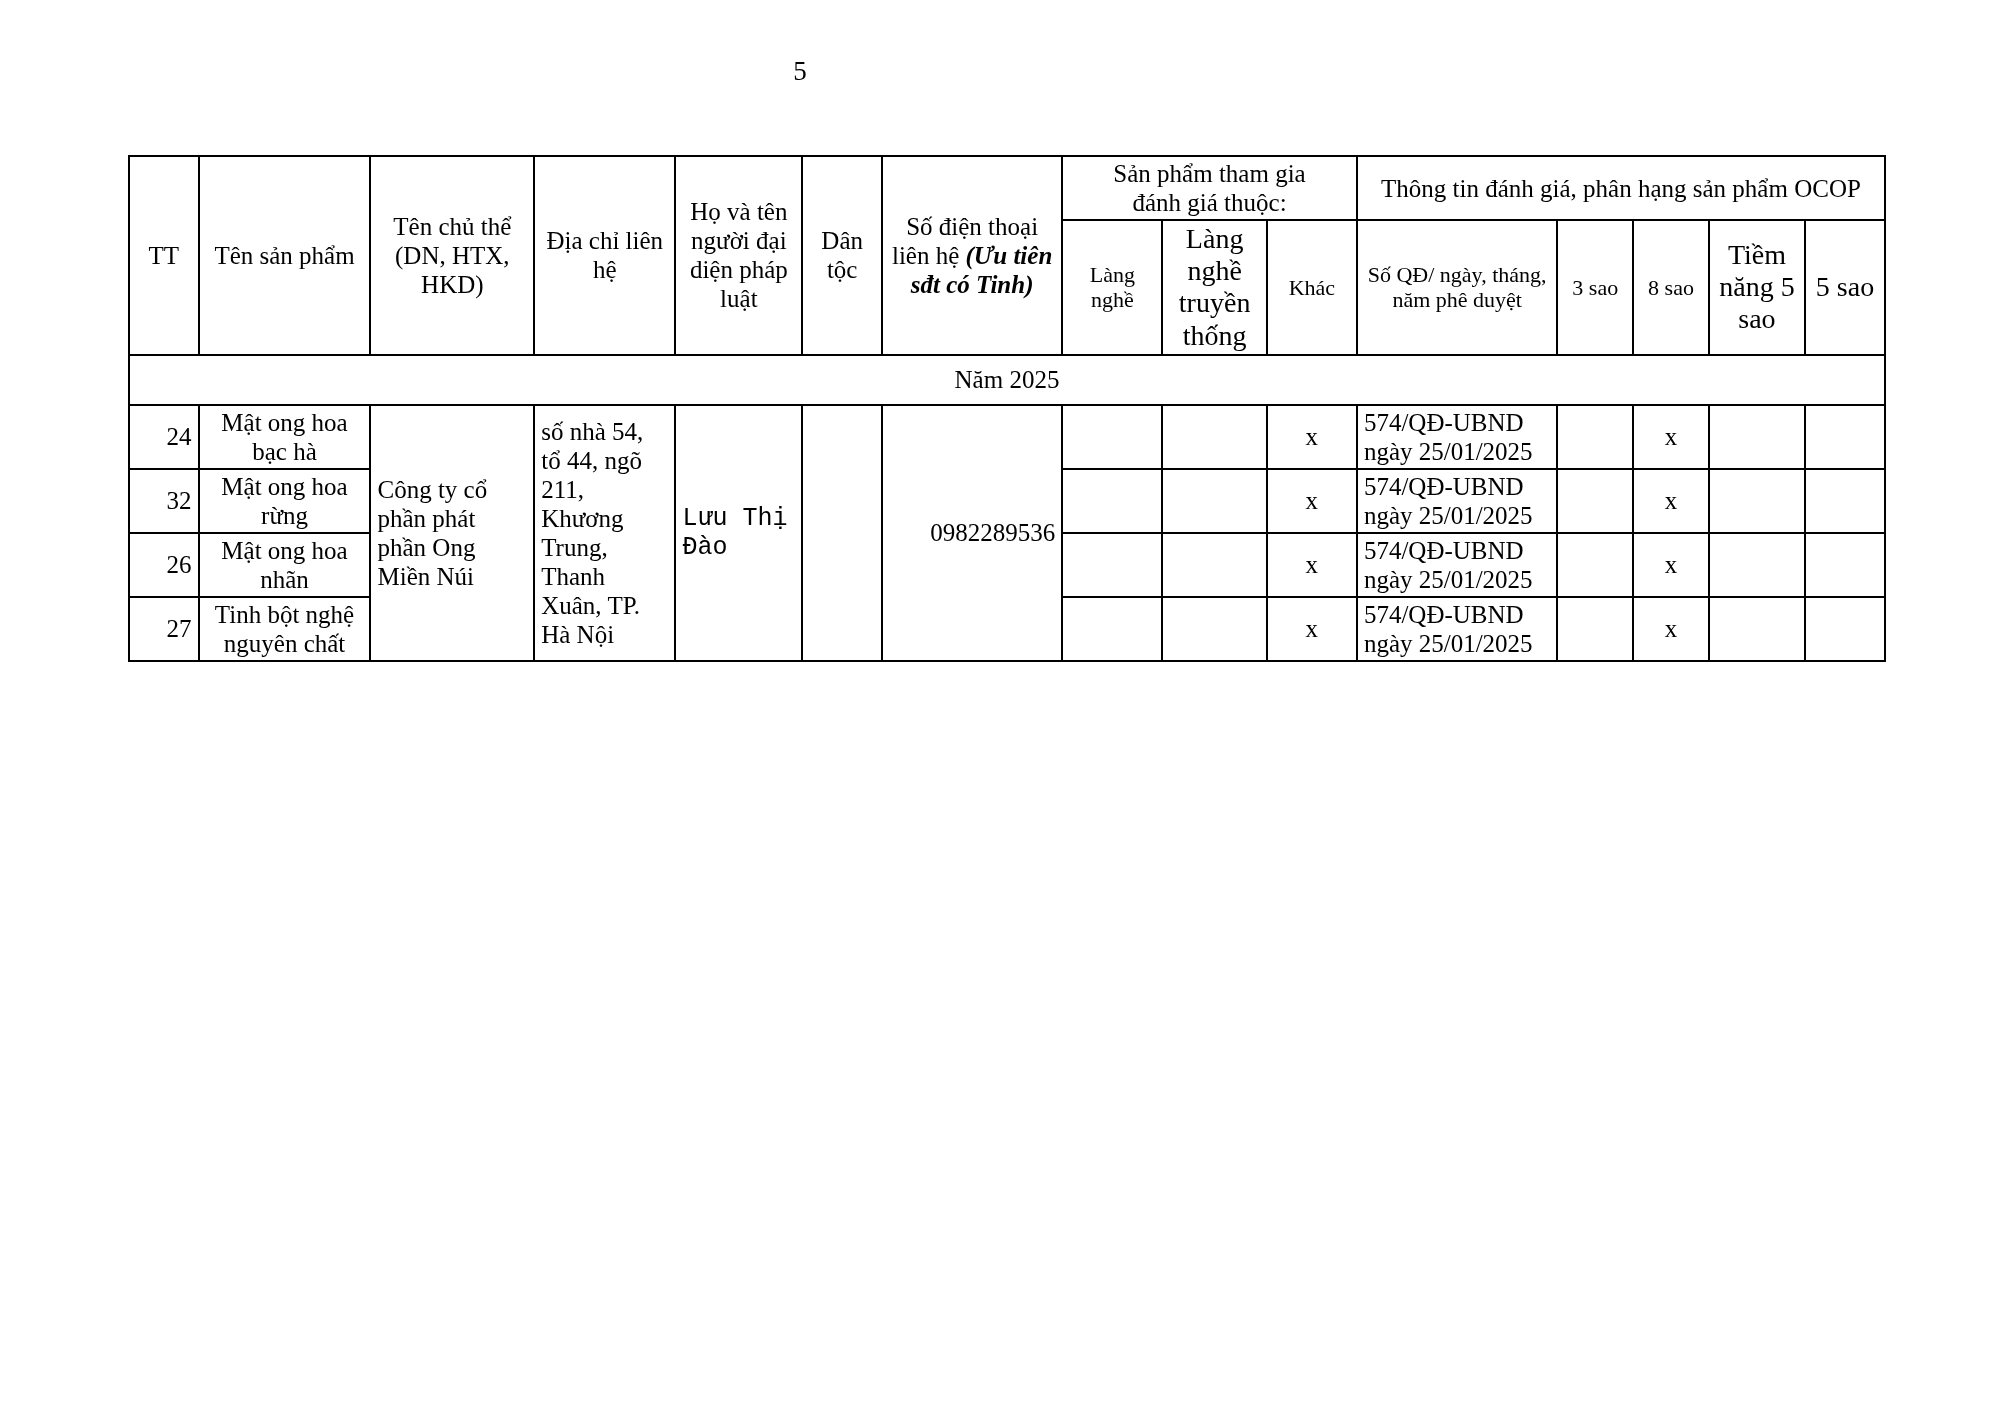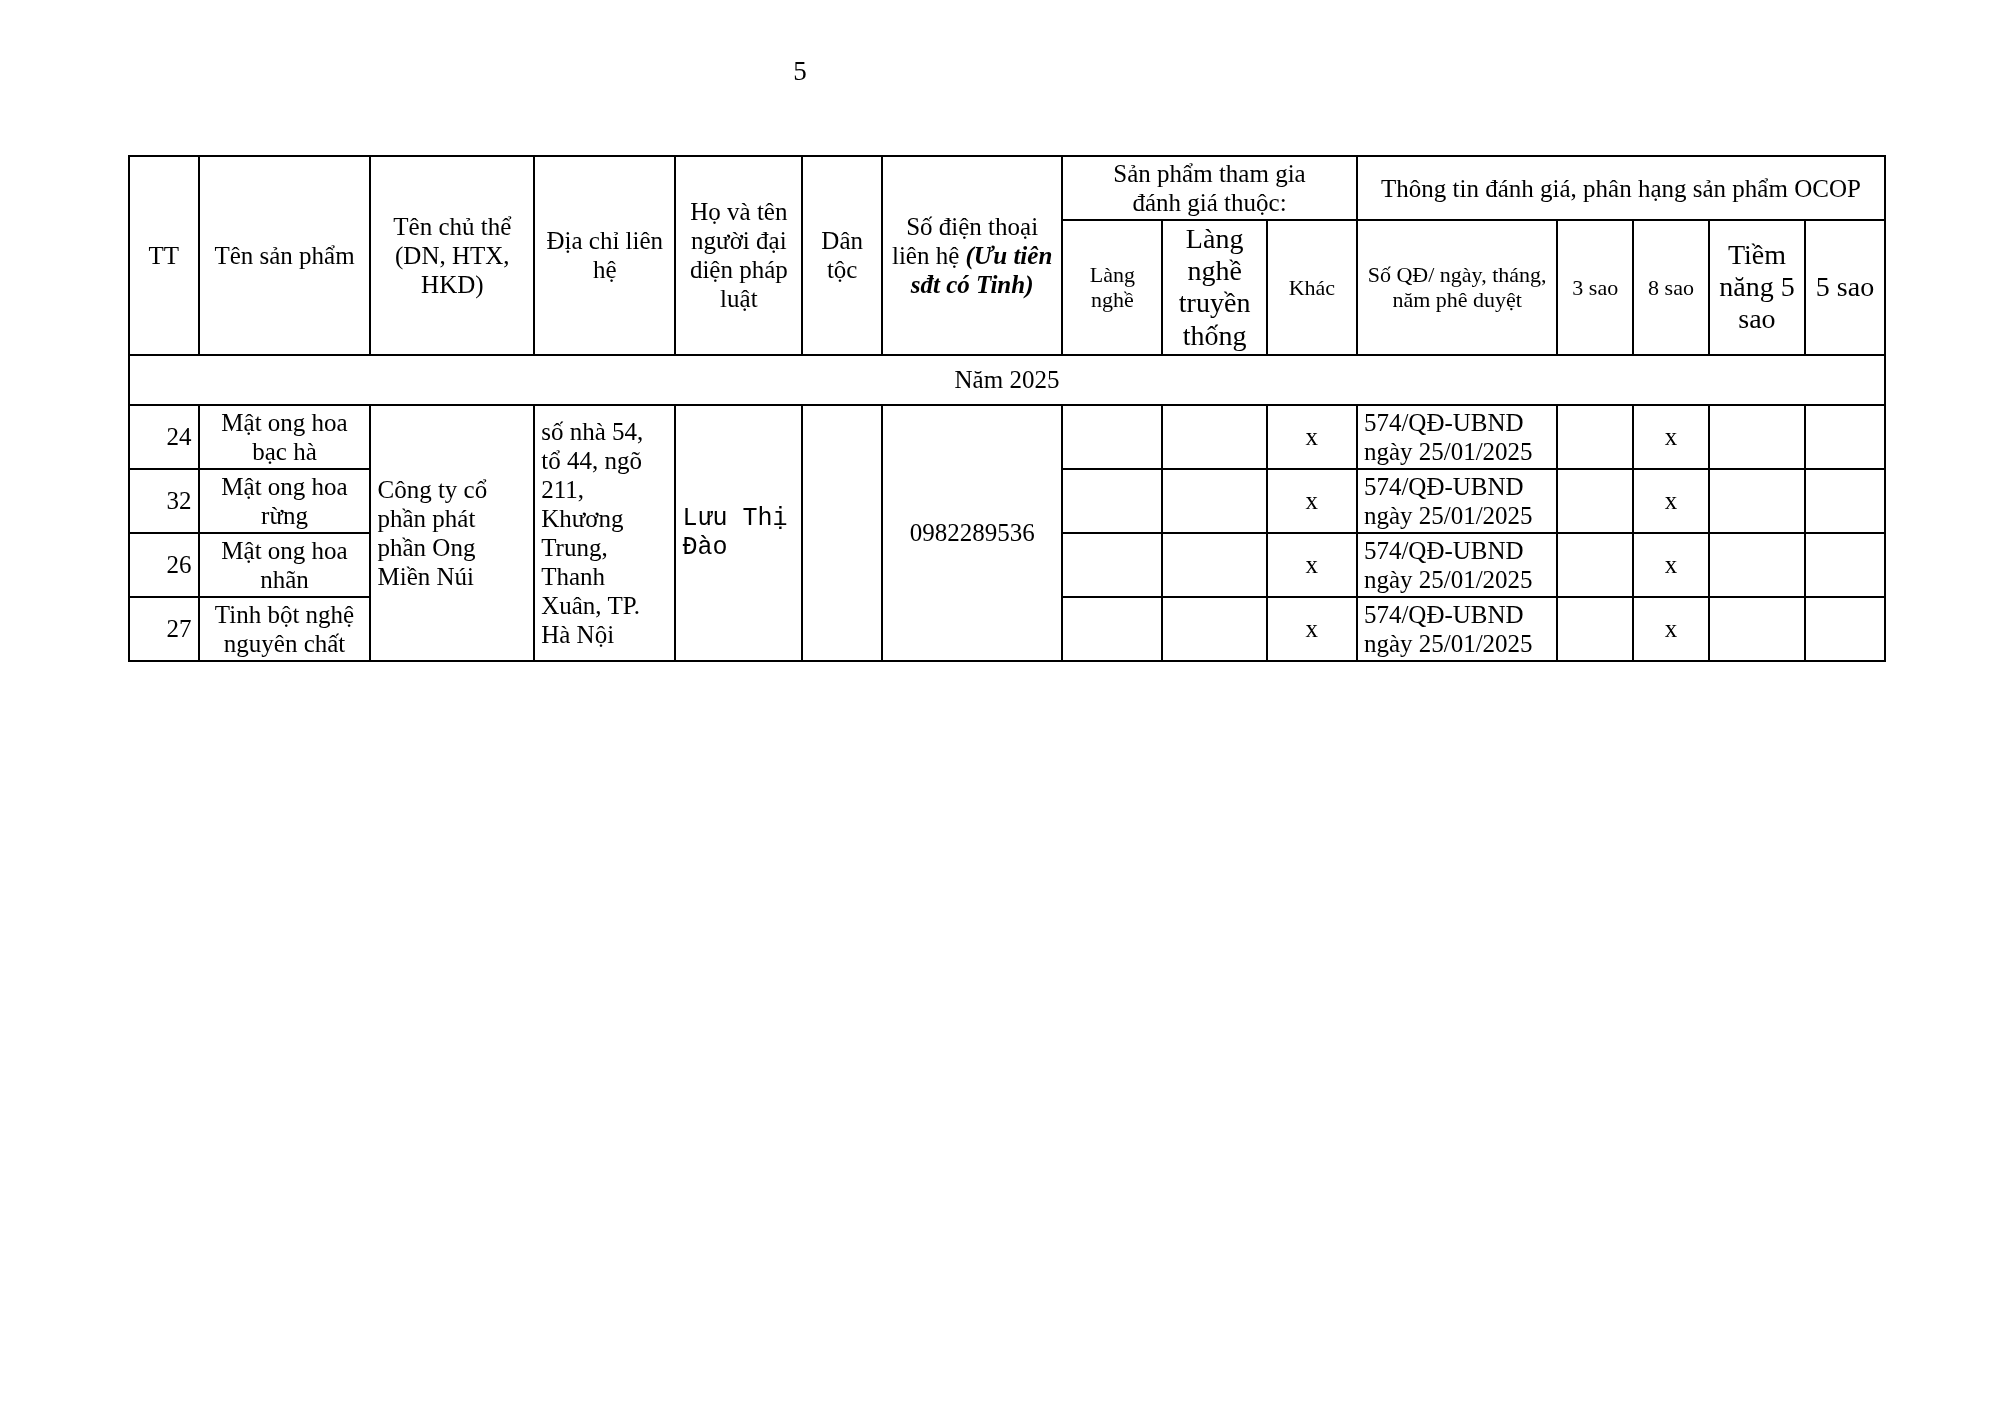--- a/index.html
+++ b/index.html
@@ -88,21 +88,21 @@
     font-size: 26px;
     vertical-align: middle;
   }
   td.person {
     text-align: left;
     font-size: 26px;
     vertical-align: middle;
     font-family: Liberation Mono, monospace;
   }
   td.phone {
-    text-align: center;
+    text-align: right;
     font-size: 26px;
     vertical-align: middle;
   }
   td.mark {
     text-align: center;
     font-size: 25px;
   }
   td.decision {
     text-align: left;
     font-size: 25px;

